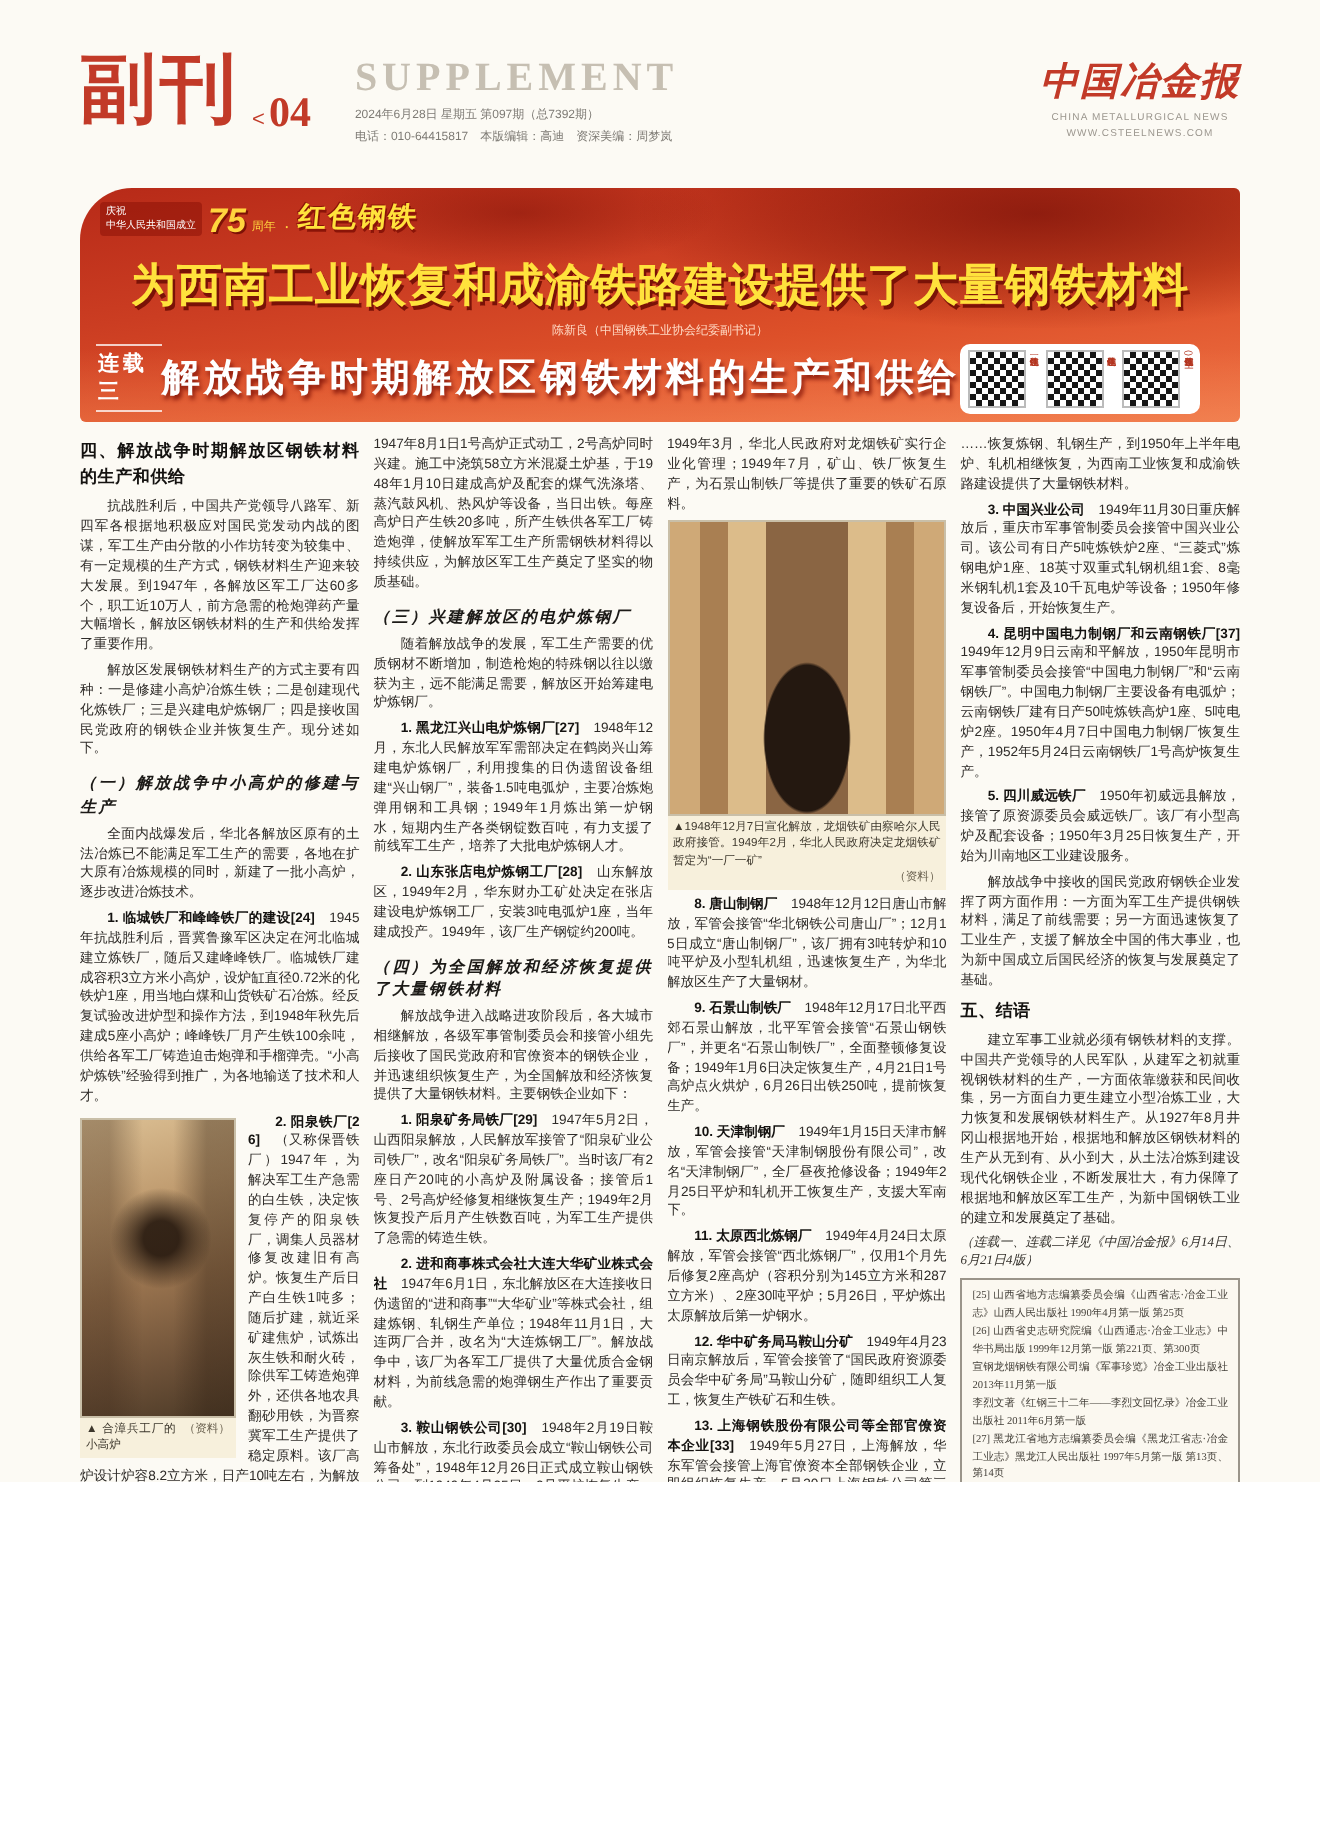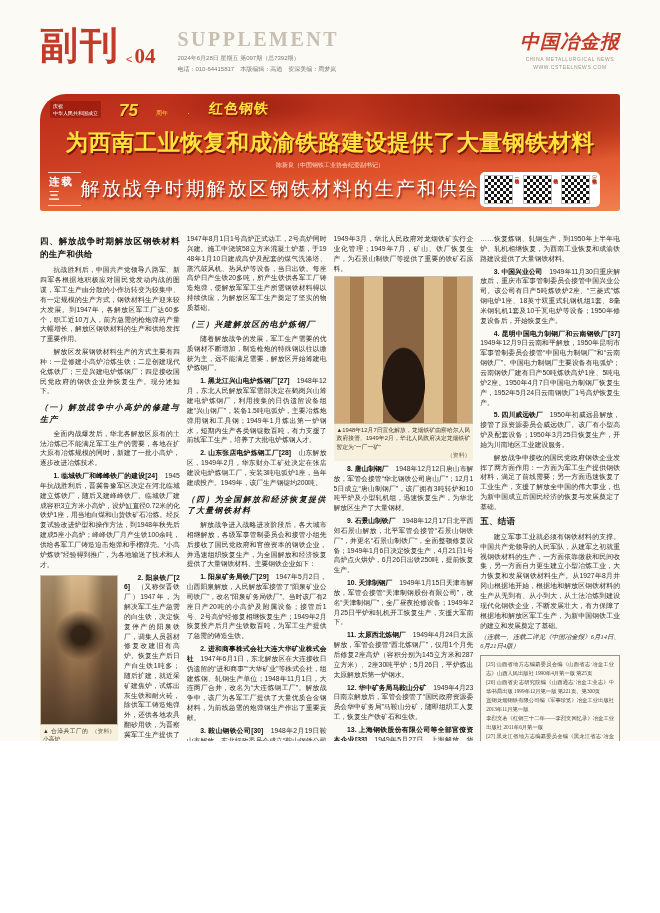--- a/index.html
+++ b/index.html
@@ -25,44 +25,44 @@
   
   .banner{position:relative;margin-top:6px;height:117px;border-radius:26px 3px 3px 3px;overflow:hidden;
           background:linear-gradient(172deg,#b72a18 0%,#cb3d22 35%,#dd5029 62%,#e8653a 85%,#ec7446 100%);}
   .dec{position:absolute;pointer-events:none;}
   .dec1{right:-30px;top:-25px;width:330px;height:95px;
         background:radial-gradient(ellipse at 60% 40%,rgba(110,10,4,.65) 0%,rgba(130,18,6,.35) 45%,transparent 72%);}
   .dec2{left:120px;top:-15px;width:200px;height:55px;
         background:radial-gradient(ellipse,rgba(120,14,5,.45) 0%,transparent 70%);}
   .dec3{left:-10px;bottom:-8px;width:660px;height:45px;
         background:linear-gradient(180deg,transparent,rgba(255,158,104,.35));}
-  .badge{position:absolute;left:10px;top:6px;display:flex;align-items:flex-end;gap:18px;}
+  .badge{position:absolute;left:10px;top:6px;display:flex;align-items:flex-end;gap:3px;}
   .badge-lines{font-size:5px;color:#fff;line-height:1.3;background:rgba(140,18,8,.55);padding:2px 3px;border-radius:2px;}
   .badge-75{font-size:17px;font-weight:bold;color:#ffd53e;font-style:italic;line-height:.9;
             text-shadow:1px 1px 0 #7c1106;}
   .badge-zhou{font-size:6px;color:#ffd53e;}
   .badge-dot{color:#ffd53e;font-size:9px;margin:0 1px;}
   .badge-red{font-size:14px;font-weight:bold;color:#ffe23c;letter-spacing:1px;
              text-shadow:1px 1.5px 0 #8a1408,-0.5px -0.5px 0 #8a1408;transform:skewX(-6deg);}
   .btitle{position:relative;text-align:center;margin-top:33px;font-size:22.5px;font-weight:bold;color:#ffe23c;
           letter-spacing:.5px;text-shadow:1.2px 1.8px 0 #7a1207;white-space:nowrap;}
   .byline{position:relative;text-align:center;font-size:6px;color:#ffd9c4;margin-top:3px;}
   .subrow{position:absolute;left:0;right:12px;bottom:4px;height:36px;display:flex;align-items:center;padding:0 8px;}
   .serial{color:#fff;font-size:10.5px;font-weight:bold;letter-spacing:2px;
           border-top:1px solid rgba(255,255,255,.75);border-bottom:1px solid rgba(255,255,255,.75);padding:2px 1px;}
-  .subtitle{flex:1;text-align:center;font-size:19px;font-weight:normal;color:#ffffff;letter-spacing:2px;
+  .subtitle{flex:1;text-align:center;font-size:19px;font-weight:bold;color:#ffffff;letter-spacing:2px;
             text-shadow:1.2px 1.8px 2px #8a1a0c;white-space:nowrap;}
   .qrpanel{display:flex;gap:4px;background:#fff;border-radius:5px;padding:3px 4px;align-items:center;}
   .qrunit{display:flex;gap:1px;}
   .qr{width:27px;height:27px;border:1px solid #bbb;
       background:repeating-conic-gradient(#161616 0% 25%,#ffffff 0% 50%);background-size:6px 6px;}
   .qrlabel{writing-mode:vertical-rl;font-size:4.5px;color:#b3341f;line-height:1.05;letter-spacing:0;}
 
   
-  .cols{display:flex;gap:7px;margin-top:23px;height:668px;overflow:hidden;}
+  .cols{display:flex;gap:7px;margin-top:7px;height:668px;overflow:hidden;}
   .col{flex:1;min-width:0;height:100%;overflow:hidden;text-align:justify;}
   .sec{font-size:8.5px;font-weight:bold;color:#141210;margin:1px 0 4px;line-height:1.55;letter-spacing:.3px;}
   .kai{font-size:8px;font-weight:bold;font-style:italic;color:#1c1a17;margin:6px 0 4px;
        font-family:"Liberation Serif",serif;letter-spacing:1.2px;line-height:1.4;}
   .para{font-size:6.8px;line-height:1.45;margin:0 0 3px;text-indent:13.6px;word-break:break-all;}
   .para.noind{text-indent:0;}
   .para strong{color:#141210;}
   .note{font-size:6.5px;font-style:italic;color:#33302b;margin:3px 0;text-indent:0;
         font-family:"Liberation Serif",serif;}
   .refs{border:0.6px solid #9a948a;background:#fbf8f0;padding:4px 5px;margin-top:4px;min-height:292px;}

